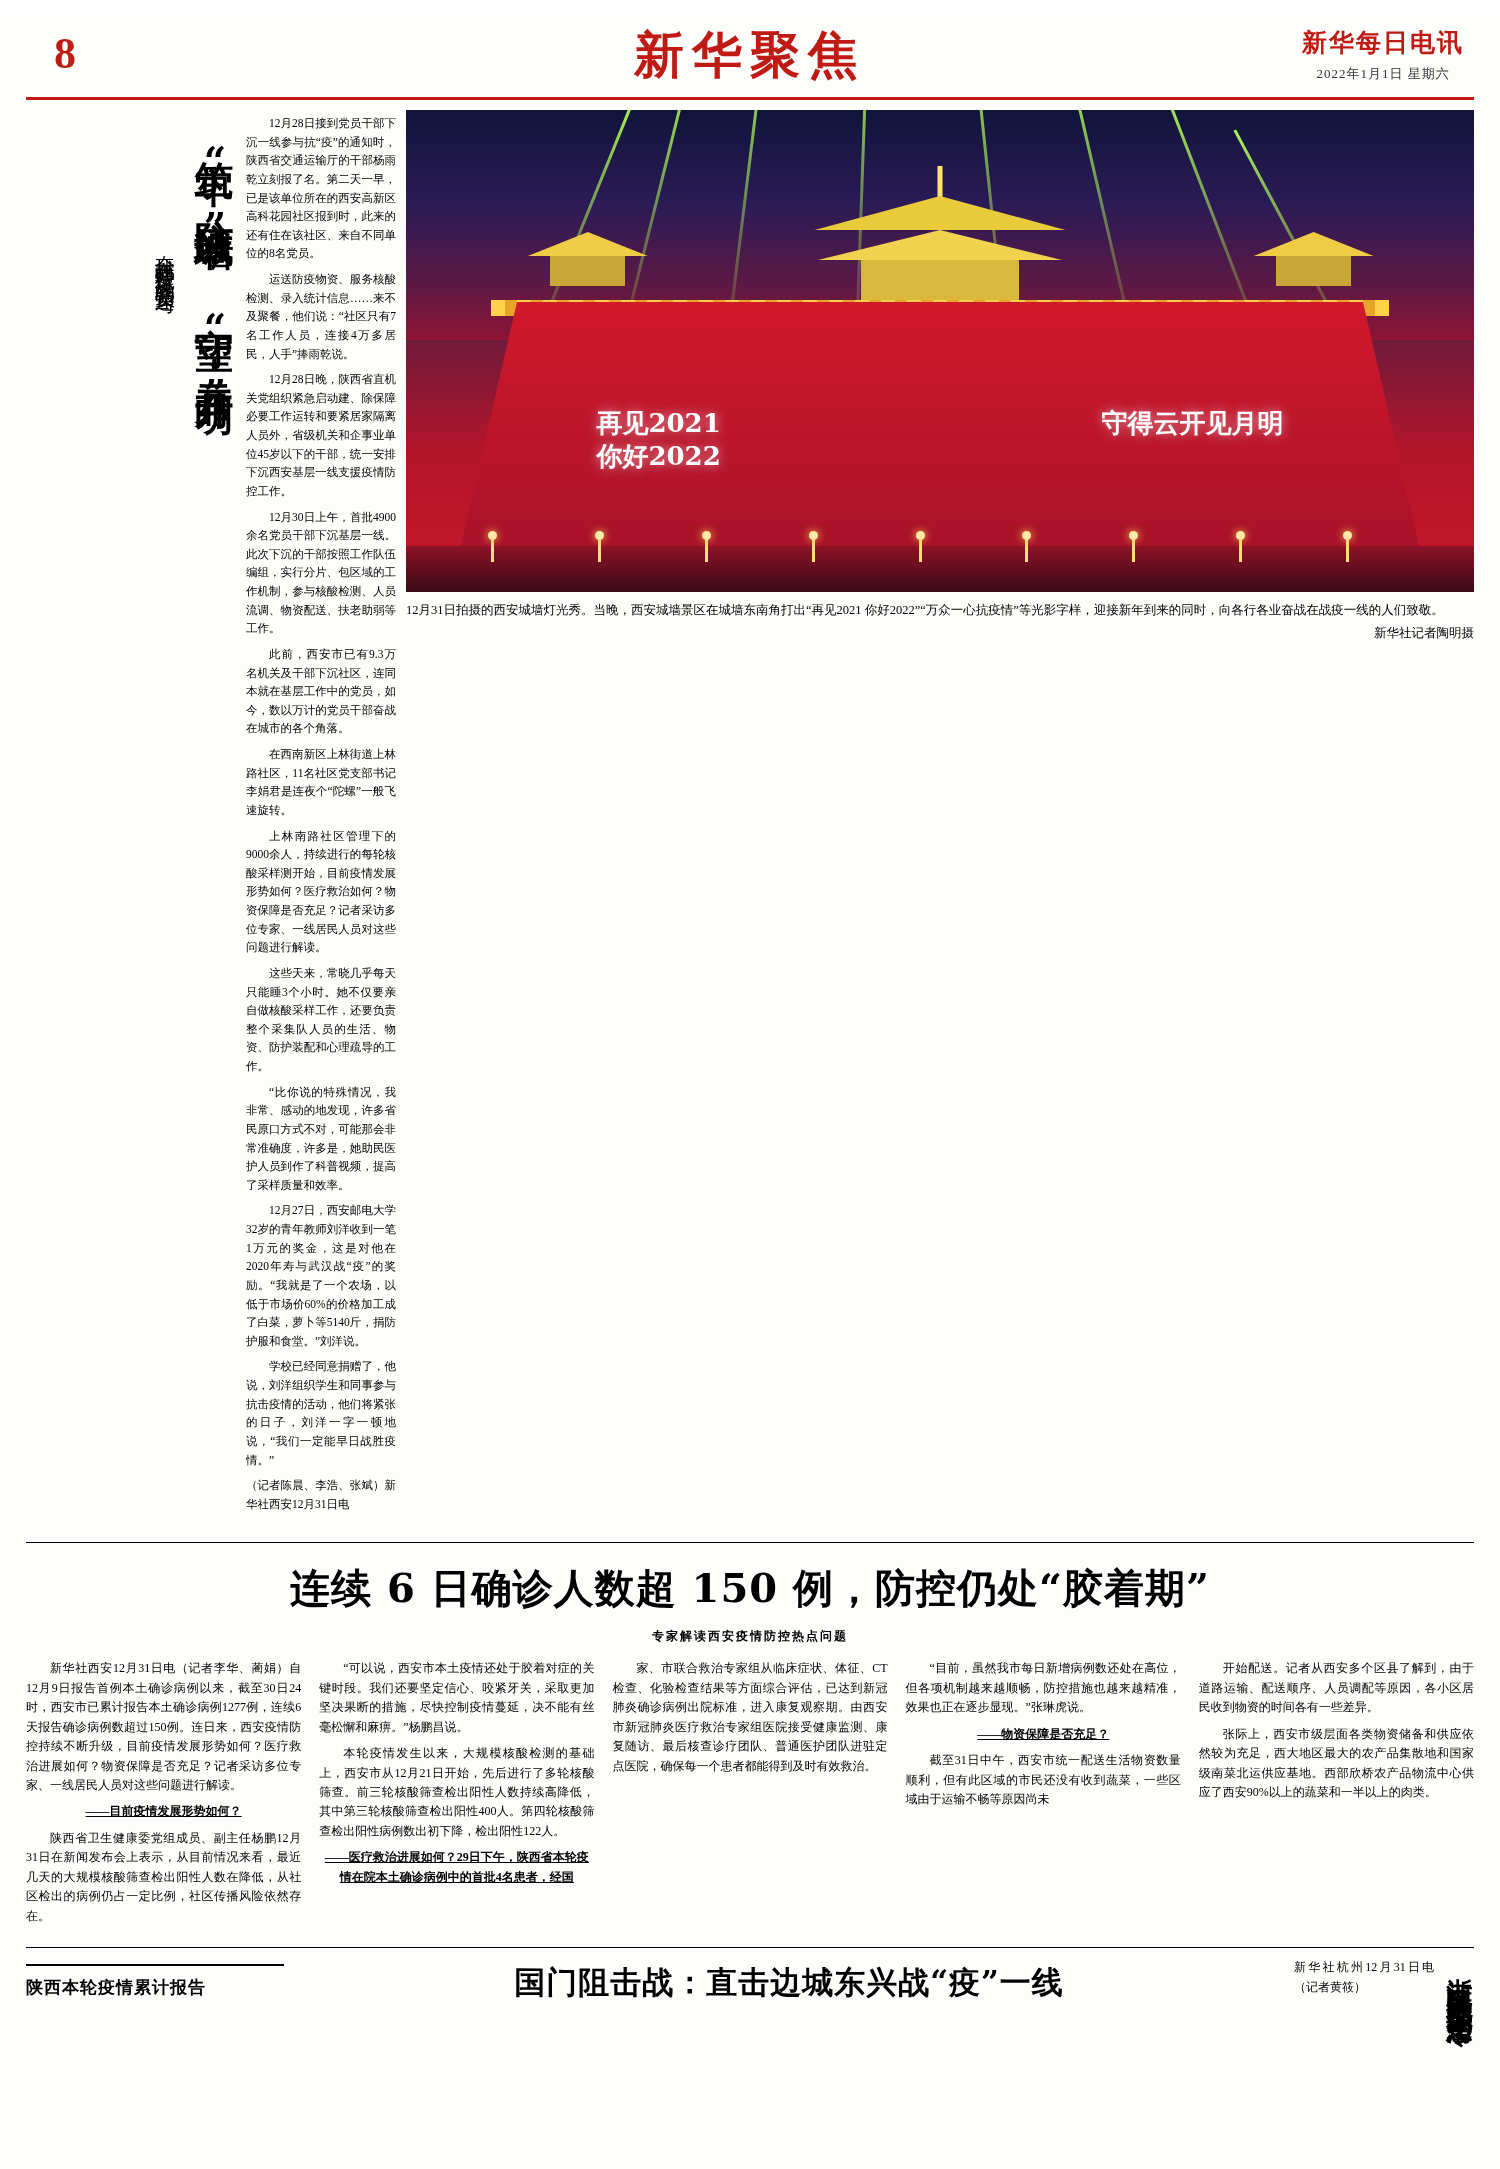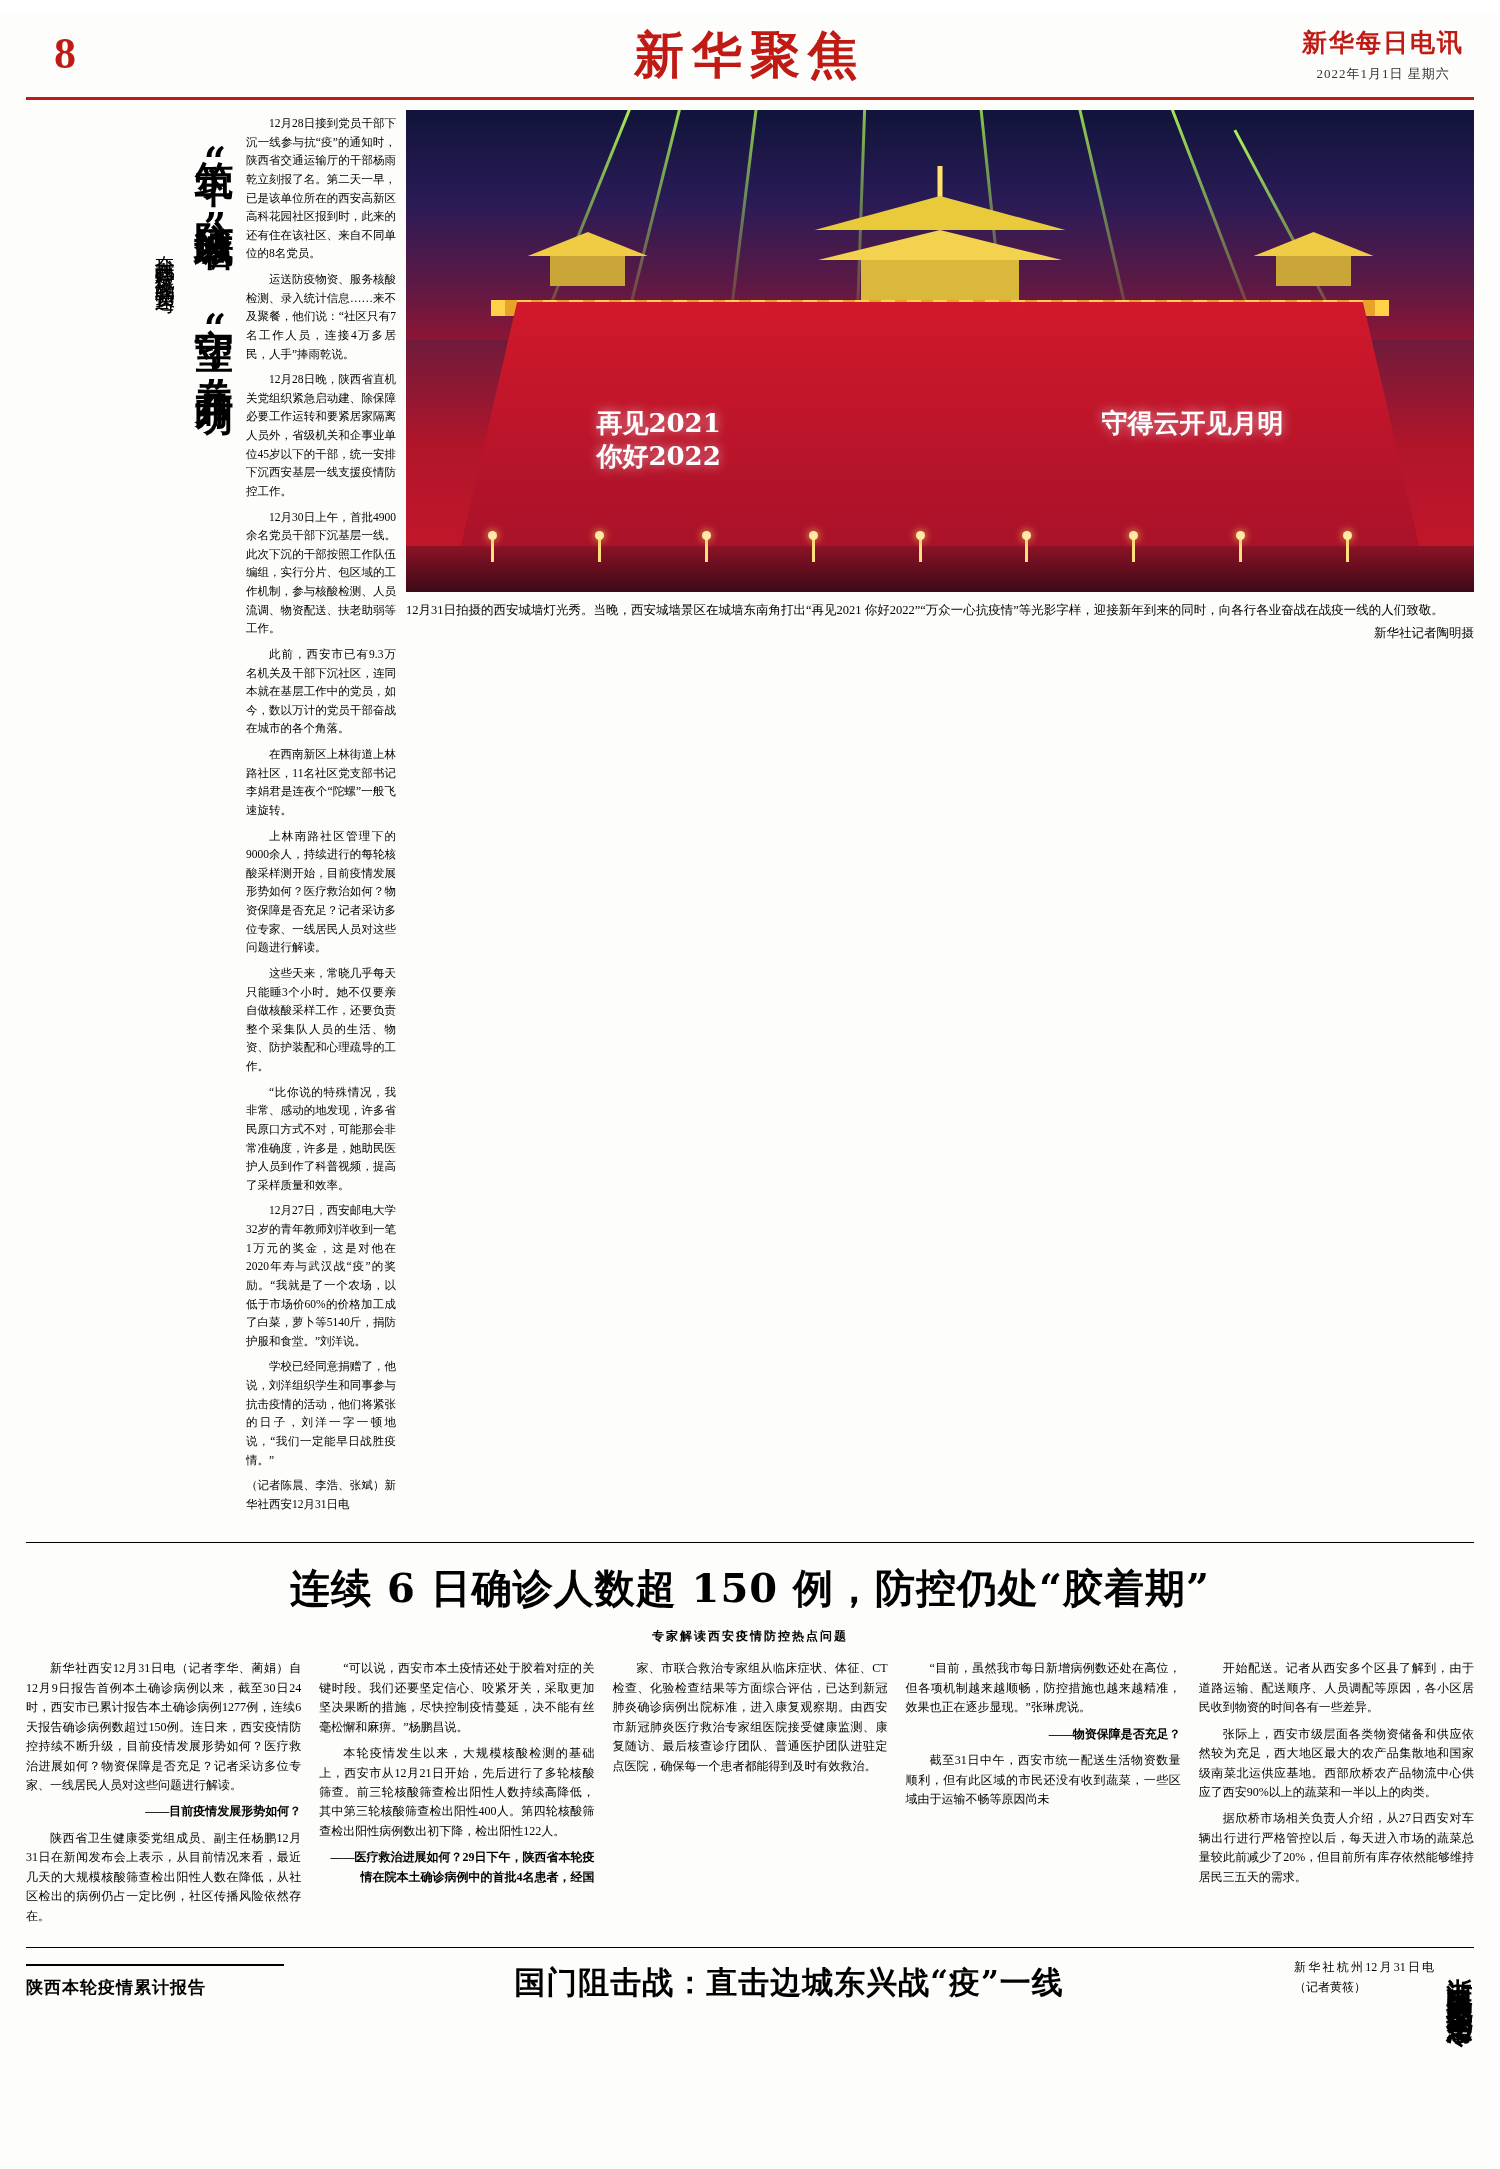--- a/index.html
+++ b/index.html
@@ -238,24 +238,25 @@
     margin: 14px 26px 0 26px;
     display: flex;
     gap: 18px;
     font-size: 12px;
     line-height: 1.62;
     text-align: justify;
   }
   .cols > .col { flex: 1; }
   .cols p { margin: 0 0 7px 0; text-indent: 2em; }
   .subhead {
-    text-align: right;
+    text-align: center;
     font-weight: bold;
     margin: 8px 0 6px 0;
     text-indent: 0 !important;
+    text-decoration: underline;
   }
 
   
   .hr-thin { border-top: 1px solid #000; margin: 14px 26px 0 26px; }
 
   
   .lower {
     margin: 10px 26px 0 26px;
     display: flex;
     gap: 16px;
@@ -406,21 +407,20 @@
       <p>家、市联合救治专家组从临床症状、体征、CT检查、化验检查结果等方面综合评估，已达到新冠肺炎确诊病例出院标准，进入康复观察期。由西安市新冠肺炎医疗救治专家组医院接受健康监测、康复随访、最后核查诊疗团队、普通医护团队进驻定点医院，确保每一个患者都能得到及时有效救治。</p>
     </div>
     <div class="col">
       <p>“目前，虽然我市每日新增病例数还处在高位，但各项机制越来越顺畅，防控措施也越来越精准，效果也正在逐步显现。”张琳虎说。</p>
       <p class="subhead">——物资保障是否充足？</p>
       <p>截至31日中午，西安市统一配送生活物资数量顺利，但有此区域的市民还没有收到蔬菜，一些区域由于运输不畅等原因尚未</p>
     </div>
     <div class="col">
       <p>开始配送。记者从西安多个区县了解到，由于道路运输、配送顺序、人员调配等原因，各小区居民收到物资的时间各有一些差异。</p>
       <p>张际上，西安市级层面各类物资储备和供应依然较为充足，西大地区最大的农产品集散地和国家级南菜北运供应基地。西部欣桥农产品物流中心供应了西安90%以上的蔬菜和一半以上的肉类。</p>
-      <p>据欣桥市场相关负责人介绍，从27日西安对车辆出行进行严格管控以后，每天进入市场的蔬菜总量较此前减少了20%，但目前所有库存依然能够维持居民三五天的需求。</p>
     </div>
   </div>
 
   <div class="hr-thin"></div>
 
   <div class="lower">
 
     <div class="lower-left">
       <div class="box-head">
         <div class="t1">陕西本轮疫情累计报告</div>

